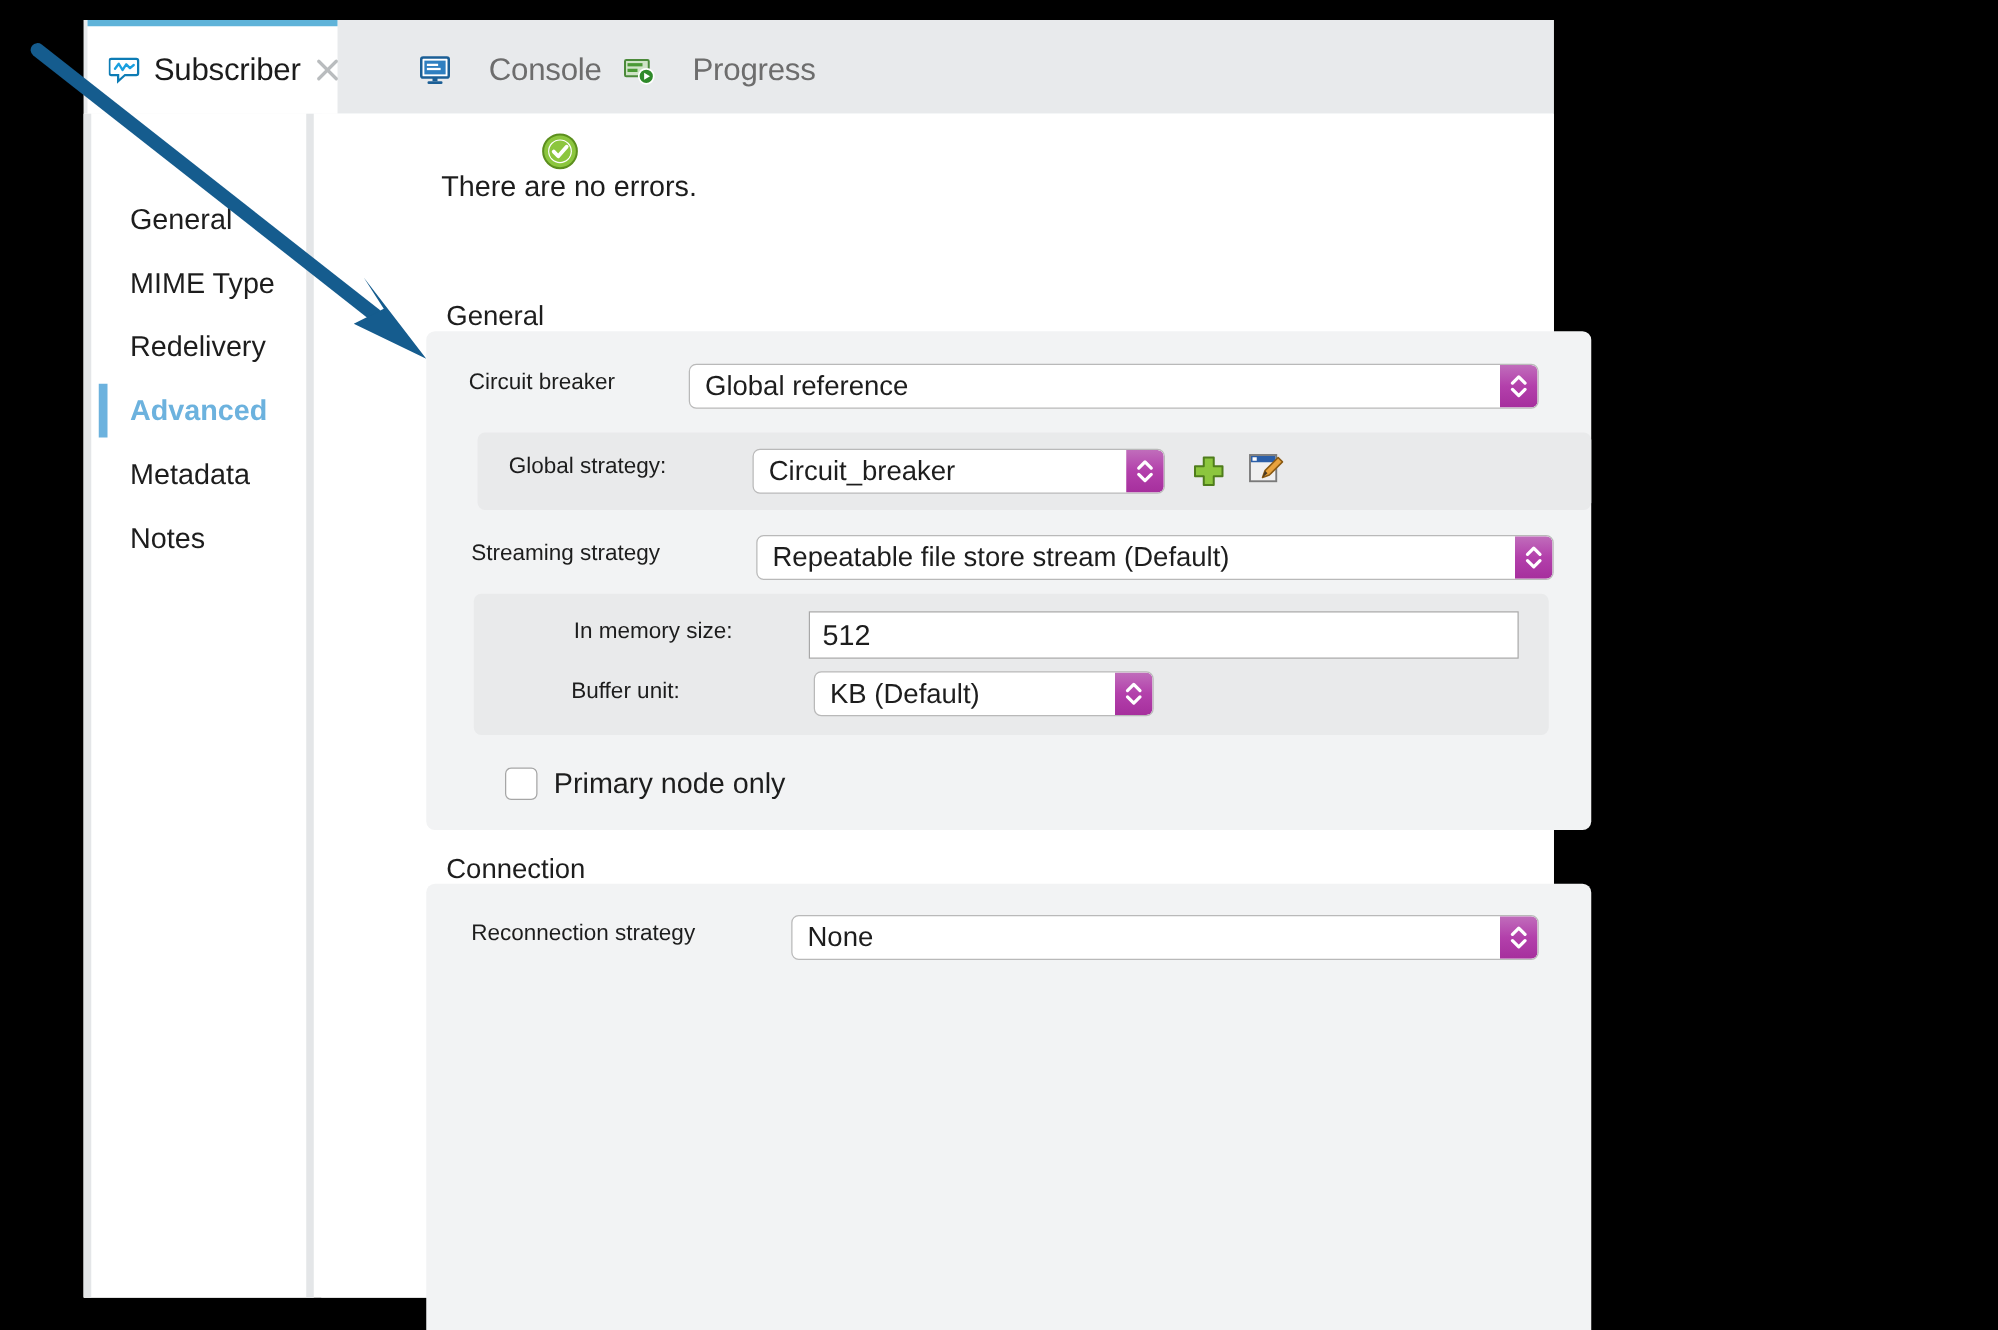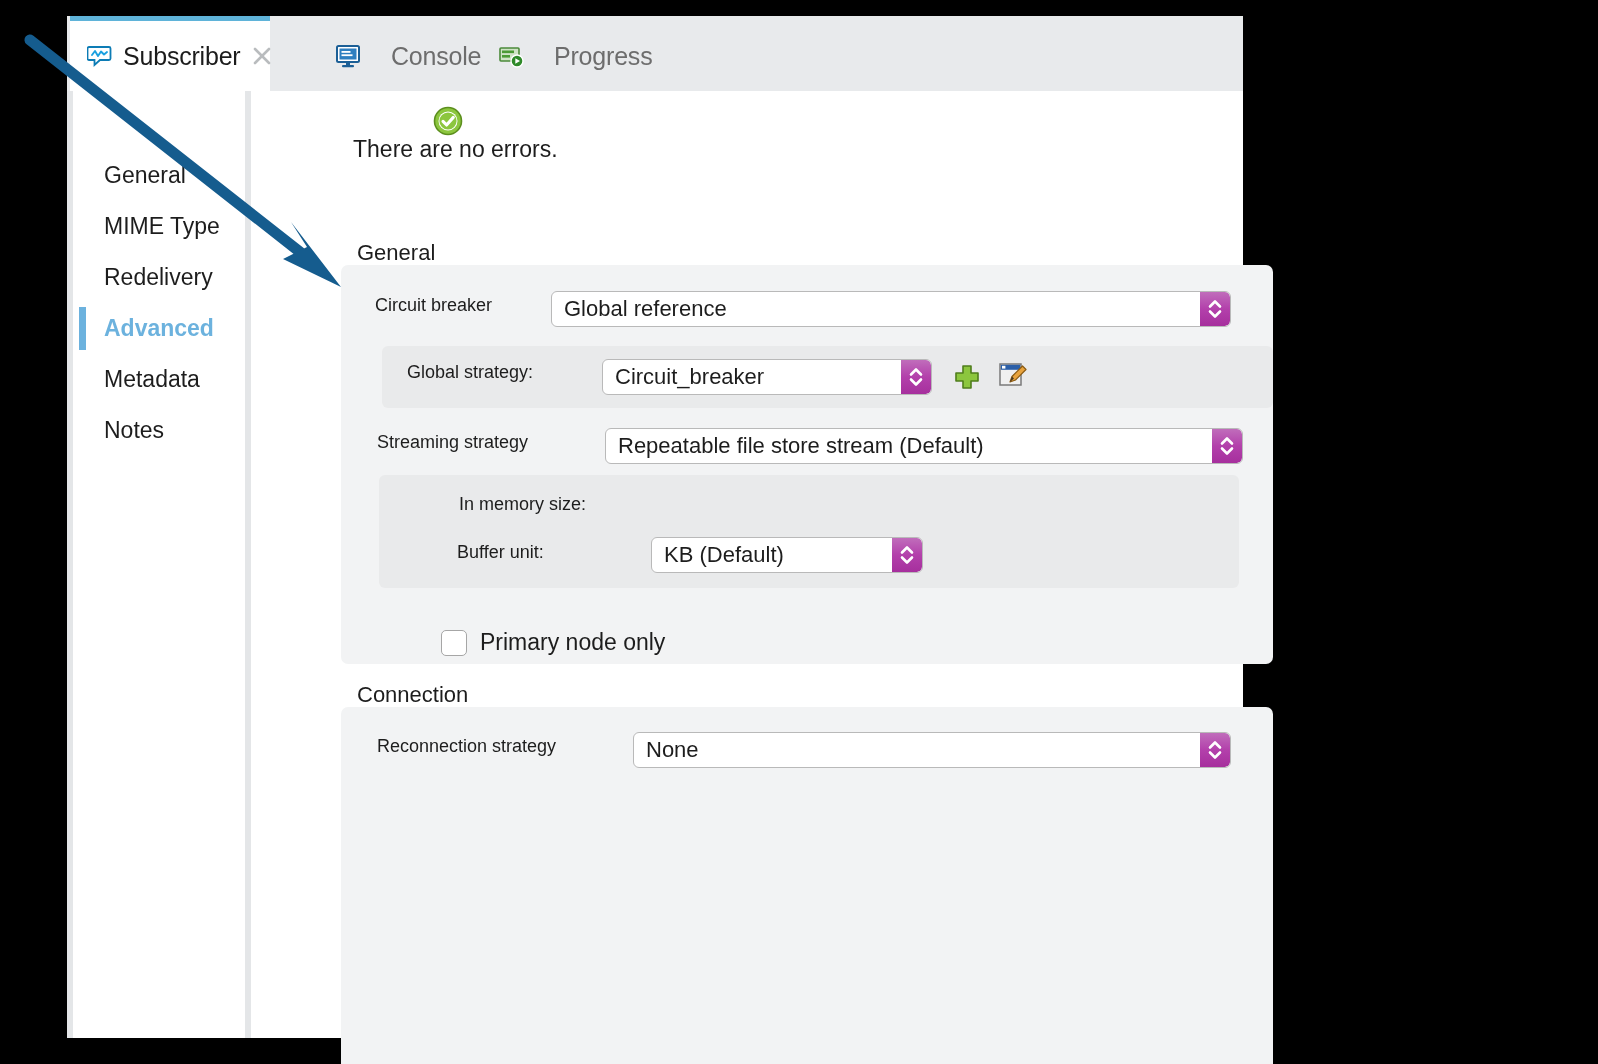--- a/index.html
+++ b/index.html
@@ -423,34 +423,37 @@
             <span class="combo-arrow">
               <svg viewBox="0 0 18 28" width="18" height="28">
                 <polyline points="4,11.5 9,6.5 14,11.5" fill="none" stroke="#ffffff" stroke-width="2.6" stroke-linecap="round" stroke-linejoin="round"></polyline>
                 <polyline points="4,16.5 9,21.5 14,16.5" fill="none" stroke="#ffffff" stroke-width="2.6" stroke-linecap="round" stroke-linejoin="round"></polyline>
               </svg>
             </span>
           </div>
 
           <div class="subpanel" id="memory-subpanel">
             <div class="field-label" style="left:80px; top:19px;">In memory size:</div>
+            <div class="textinput" style="left:268px; top:14px; width:568px;">
+              <span class="val">512</span>
+            </div>
 
             <div class="field-label" style="left:78px; top:67px;">Buffer unit:</div>
             <div class="combo" style="left:272px; top:62px; width:272px;">
               <span class="combo-value">KB (Default)</span>
               <span class="combo-arrow">
                 <svg viewBox="0 0 18 28" width="18" height="28">
                   <polyline points="4,11.5 9,6.5 14,11.5" fill="none" stroke="#ffffff" stroke-width="2.6" stroke-linecap="round" stroke-linejoin="round"></polyline>
                   <polyline points="4,16.5 9,21.5 14,16.5" fill="none" stroke="#ffffff" stroke-width="2.6" stroke-linecap="round" stroke-linejoin="round"></polyline>
                 </svg>
               </span>
             </div>
           </div>
 
-          <div class="checkrow" style="left:63px; top:364px;margin-left:37px;">
+          <div class="checkrow" style="left:63px; top:348px;">
             <span class="checkbox"></span>
             <span class="clabel">Primary node only</span>
           </div>
 
         </div>
 
         <div class="group-title" id="connection-title">Connection</div>
 
         <div class="panel" id="connection-panel">
           <div class="field-label" style="left:36px; top:29px;">Reconnection strategy</div>

